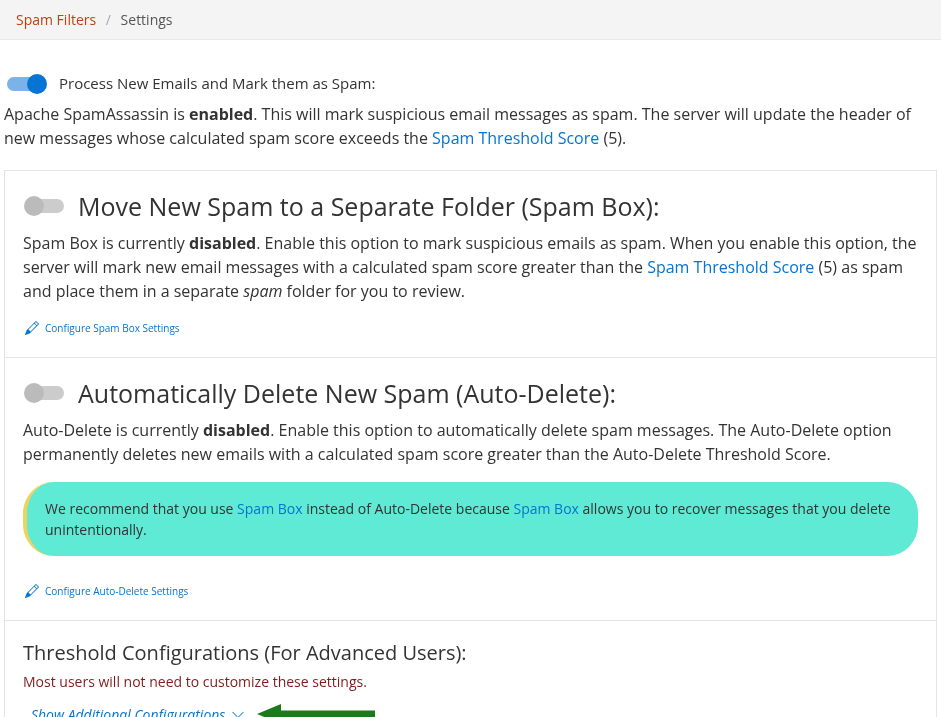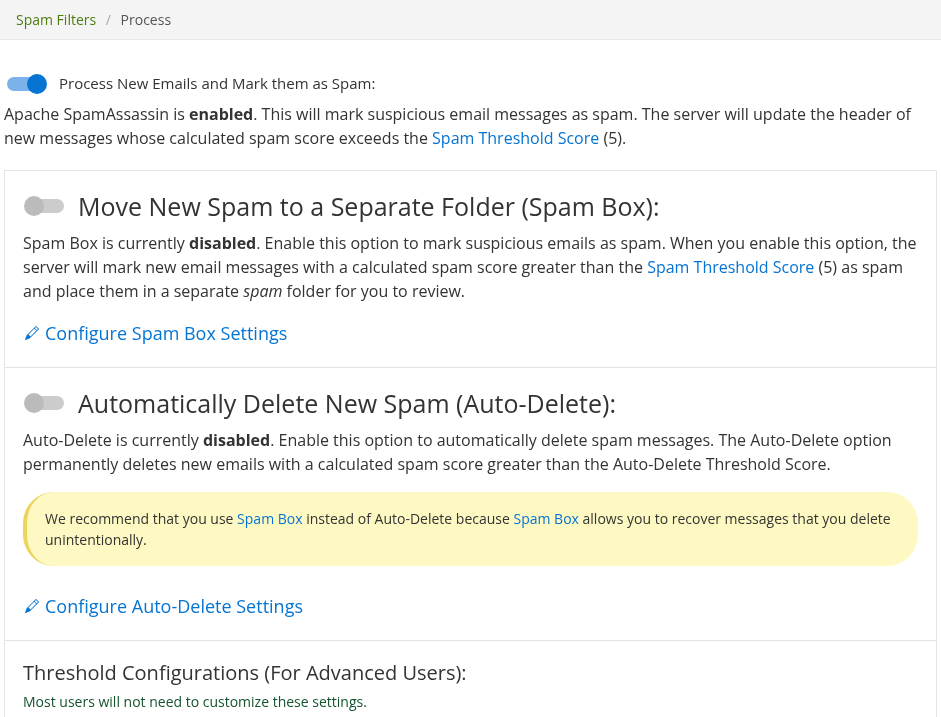--- a/index.html
+++ b/index.html
@@ -10,21 +10,21 @@
       background: #fff;
       width: 941px;
     }
     .breadcrumb {
       background: #f4f4f4;
       padding: 10px 16px;
       border-bottom: 1px solid #e8e8e8;
       font-size: 14px;
       color: #555;
     }
-    .breadcrumb a { color: #4d7c0f; text-decoration: none; text-align: center; }
+    .breadcrumb a { color: #c2410c; text-decoration: none; text-align: center; }
     .breadcrumb-sep { color: #aaa; margin: 0 6px; }
     .main { padding: 14px 4px 4px 4px; }
     .h-row { display: flex; align-items: center; gap: 10px; }
     h2.section-title {
       font-size: 15px;
       font-weight: 400;
       color: #333;
       line-height: 1.3;
     }
     .toggle {
@@ -73,56 +73,56 @@
       color: #333;
     }
     .action-link {
       display: inline-flex;
       align-items: center;
       gap: 6px;
       color: #0574d2;
       text-decoration: none;
       margin-top: 14px;
       cursor: pointer;
-      font-size: 18px;
+      font-size: 10px;
       padding: 4px 2px;
     }
     .pencil-icon {
       width: 14px; height: 14px;
     }
     .callout {
-      background: #fef9c3;
+      background: #5eead4;
       border-left: 4px solid #ecd45f;
       padding: 16px 18px;
       margin-top: 16px;
       line-height: 1.5;
       font-size: 14px;
       border-radius: 31px;
     }
     .adv-title { font-size: 20px; font-weight: 400; margin-bottom: 6px; }
-    .adv-sub { font-size: 14px; color: #14532d; }
+    .adv-sub { font-size: 14px; color: #7f1d1d; }
     .show-adv {
       display: inline-flex; align-items: center; gap: 6px;
       color: #0574d2; margin-top: 14px; margin-left: 8px;
       cursor: pointer; font-size: 14px; font-style: italic;
     }
     .chevron-down-icon { width: 14px; height: 14px; }
     .arrow-annot {
       display: inline-block;
       margin-left: 8px;
       vertical-align: middle;
     }
   </style>
 </head>
 <body>
 
 <div class="breadcrumb">
   <a href="#" class="link">Spam Filters</a>
   <span class="breadcrumb-sep">/</span>
-  <span>Process</span>
+  <span>Settings</span>
 </div>
 
 <div class="main">
 
   <div class="h-row" style="margin-top:20px;">
     <div class="toggle on">
       <div class="knob"></div>
     </div>
     <h2 class="section-title">Process New Emails and Mark them as Spam:</h2>
   </div>

